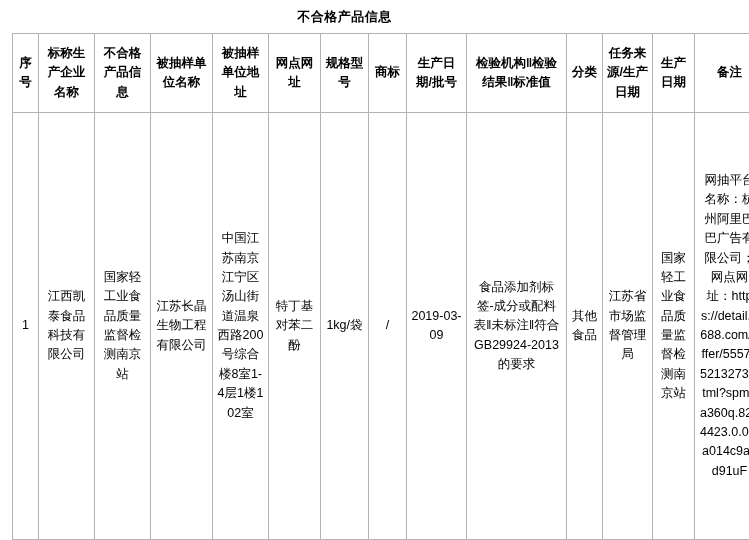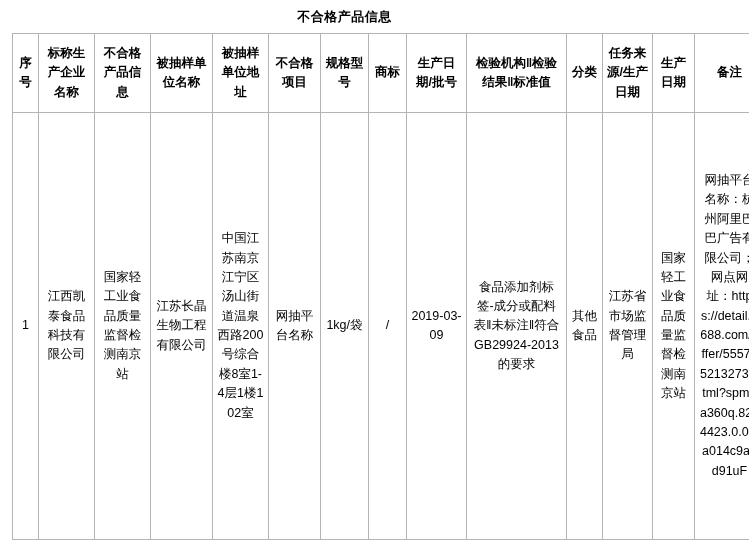--- a/index.html
+++ b/index.html
@@ -101,39 +101,39 @@
         <col class="c12">
         <col class="c13">
     </colgroup>
     <thead>
       <tr>
         <th>序号</th>
         <th>标称生产企业名称</th>
         <th>不合格产品信息</th>
         <th>被抽样单位名称</th>
         <th>被抽样单位地址</th>
-        <th>不合格项目</th>
+        <th>网点网址</th>
         <th>规格型号</th>
         <th>商标</th>
         <th>生产日期/批号</th>
         <th>检验机构‖检验结果‖标准值</th>
         <th>分类</th>
         <th>任务来源/生产日期</th>
         <th>生产日期</th>
         <th>备注</th>
       </tr>
     </thead>
     <tbody>
       <tr>
         <td class="cell-tall">1</td>
         <td>江西凯泰食品科技有限公司</td>
         <td>国家轻工业食品质量监督检测南京站</td>
         <td>江苏长晶生物工程有限公司</td>
         <td>中国江苏南京江宁区汤山街道温泉西路200号综合楼8室1-4层1楼102室</td>
-        <td>网抽平台名称</td>
+        <td>特丁基对苯二酚</td>
         <td>1kg/袋</td>
         <td>/</td>
         <td>2019-03-09</td>
         <td>食品添加剂标签-成分或配料表‖未标注‖符合GB29924-2013的要求</td>
         <td>其他食品</td>
         <td>江苏省市场监督管理局</td>
         <td>国家轻工业食品质量监督检测南京站</td>
         <td class="remark-cell">网抽平台名称：杭州阿里巴巴广告有限公司；网点网址：https://detail.1688.com/offer/555735213273.html?spm=a360q.8274423.0.0.5a014c9add91uF</td>
       </tr>
     </tbody>

